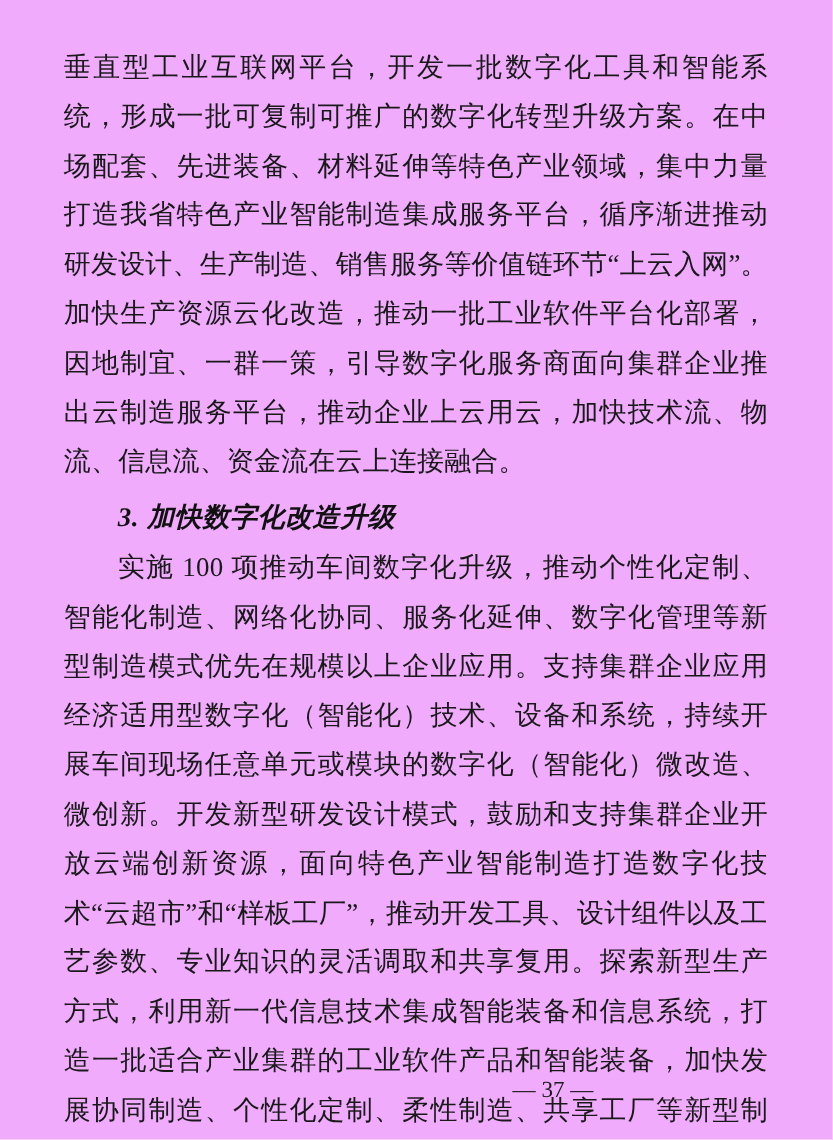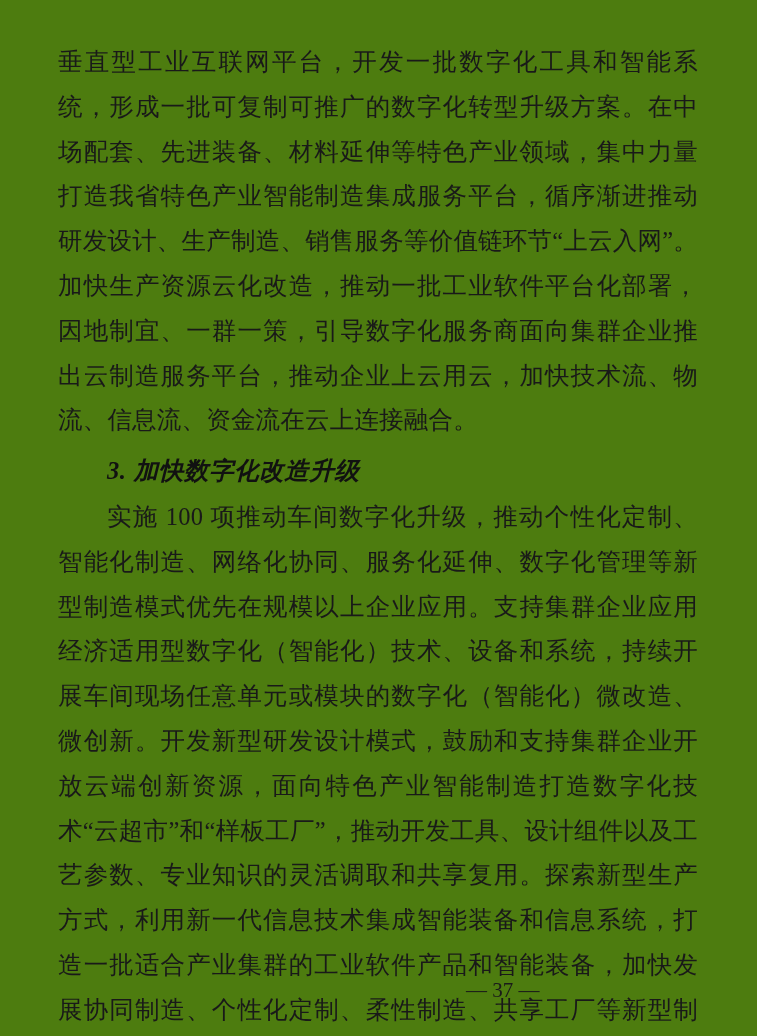--- a/index.html
+++ b/index.html
@@ -15,21 +15,21 @@
     overflow: hidden;
     position: relative;
   }
 
   .page {
     position: absolute;
     left: 0;
     top: 0;
     width: 757px;
     height: 1036px;
-    background: #4d7c0f;
+    background: #f0abfc;
     box-sizing: border-box;
   }
 
   .text-column {
     position: absolute;
     left: 58px;
     top: 40px;
     width: 640px;
   }
 

